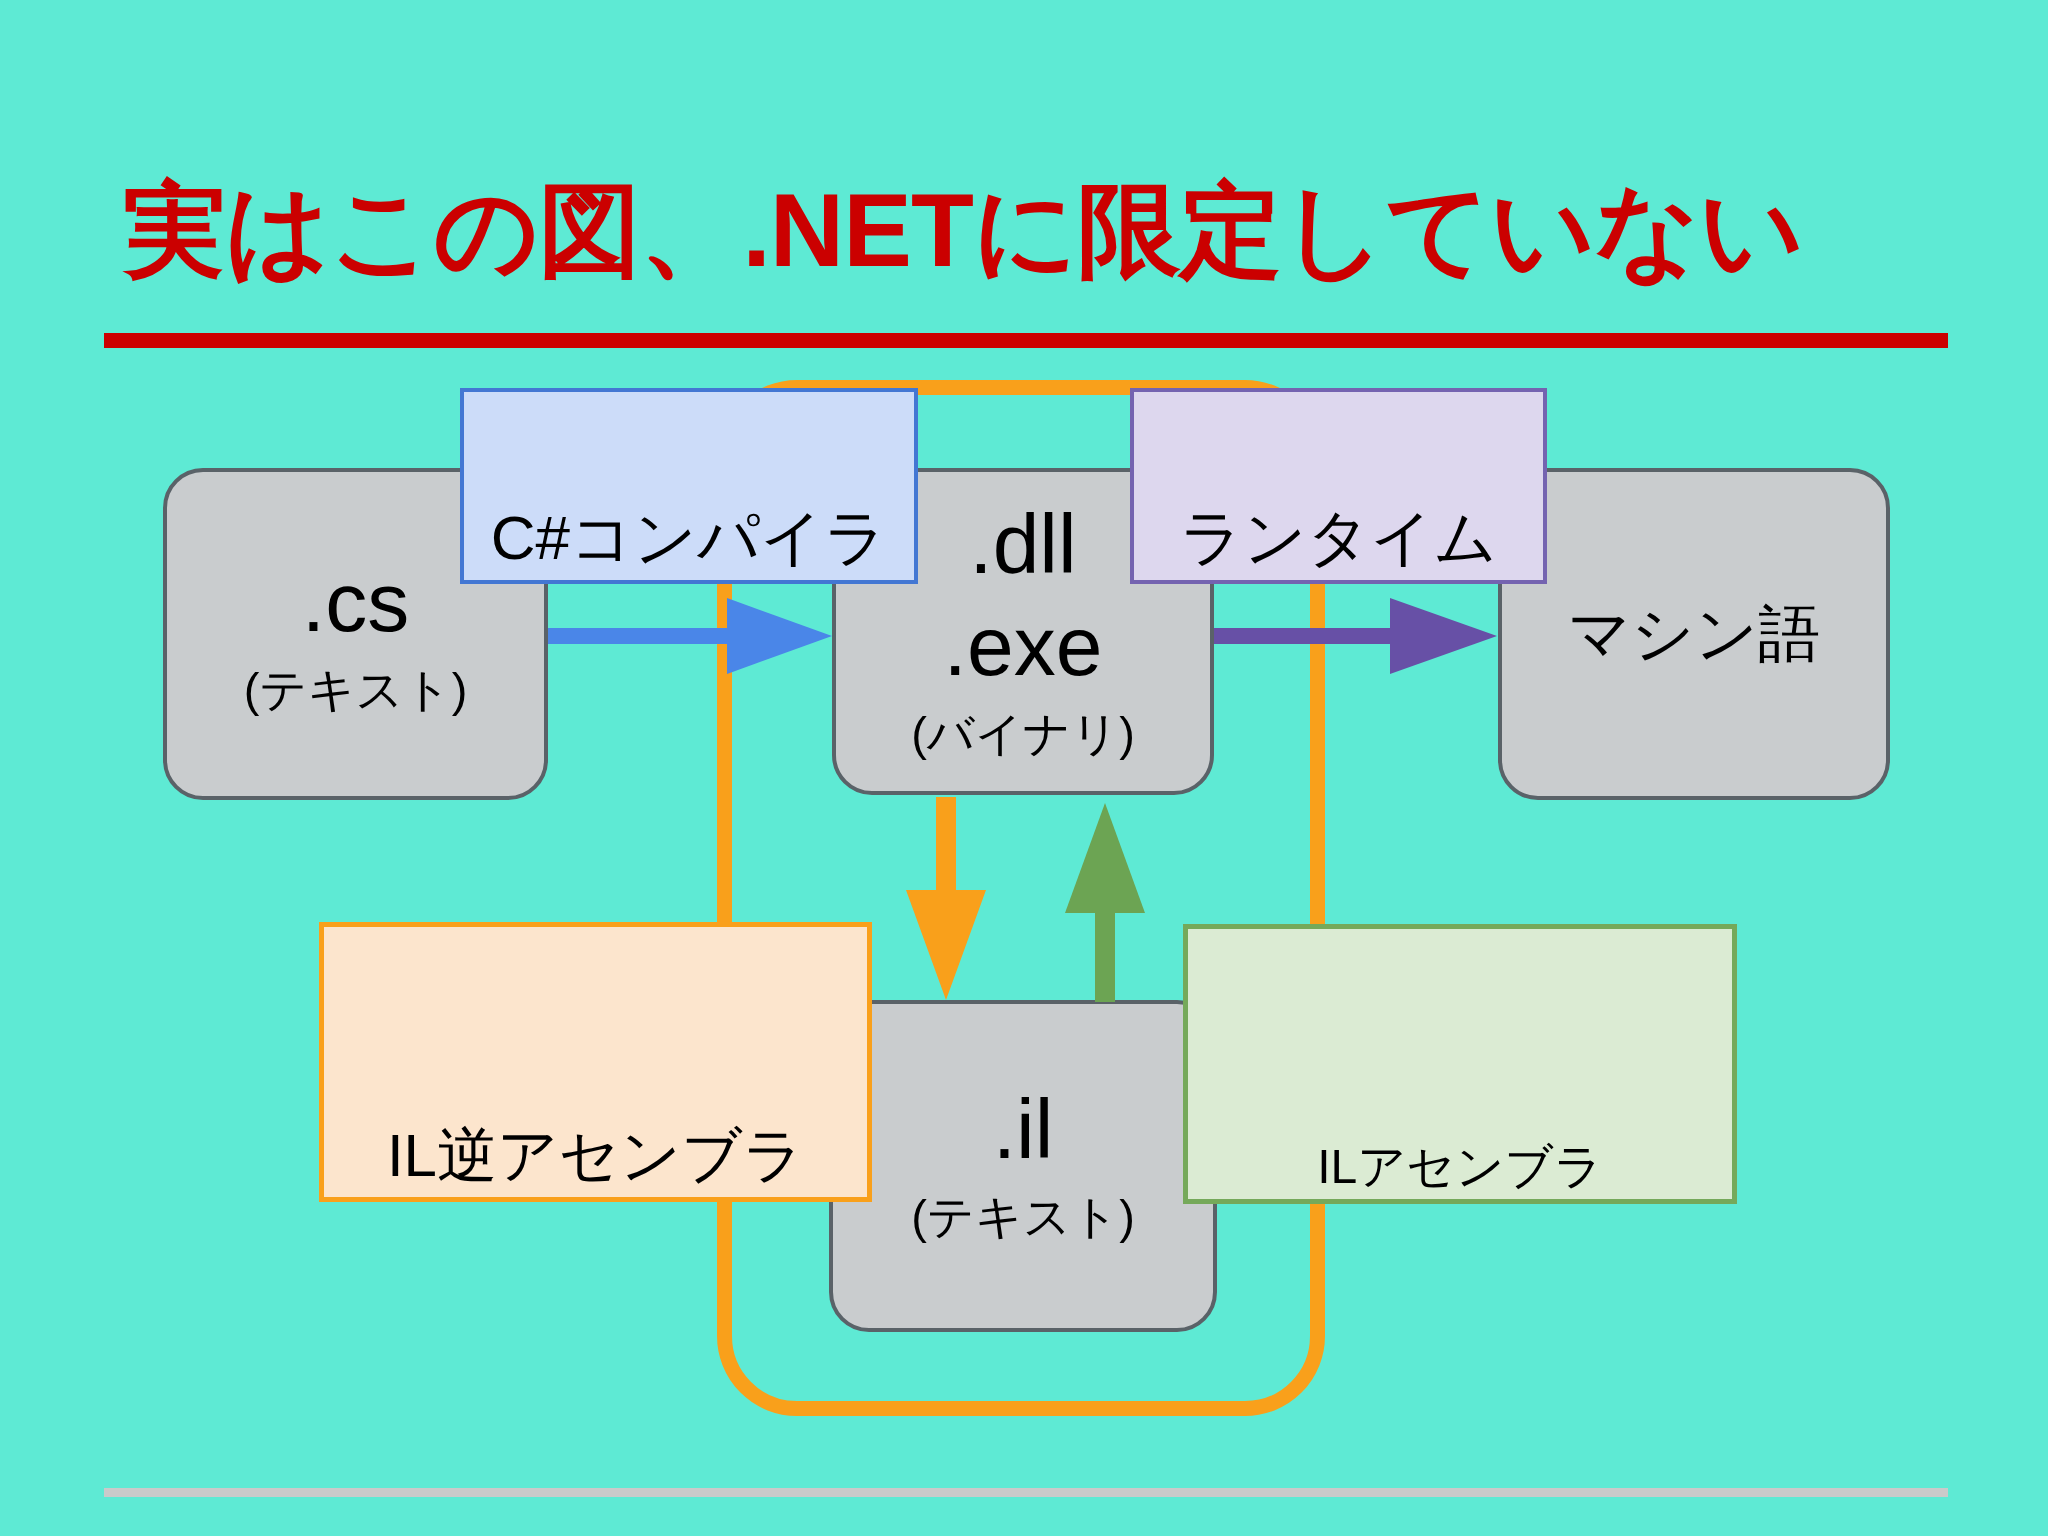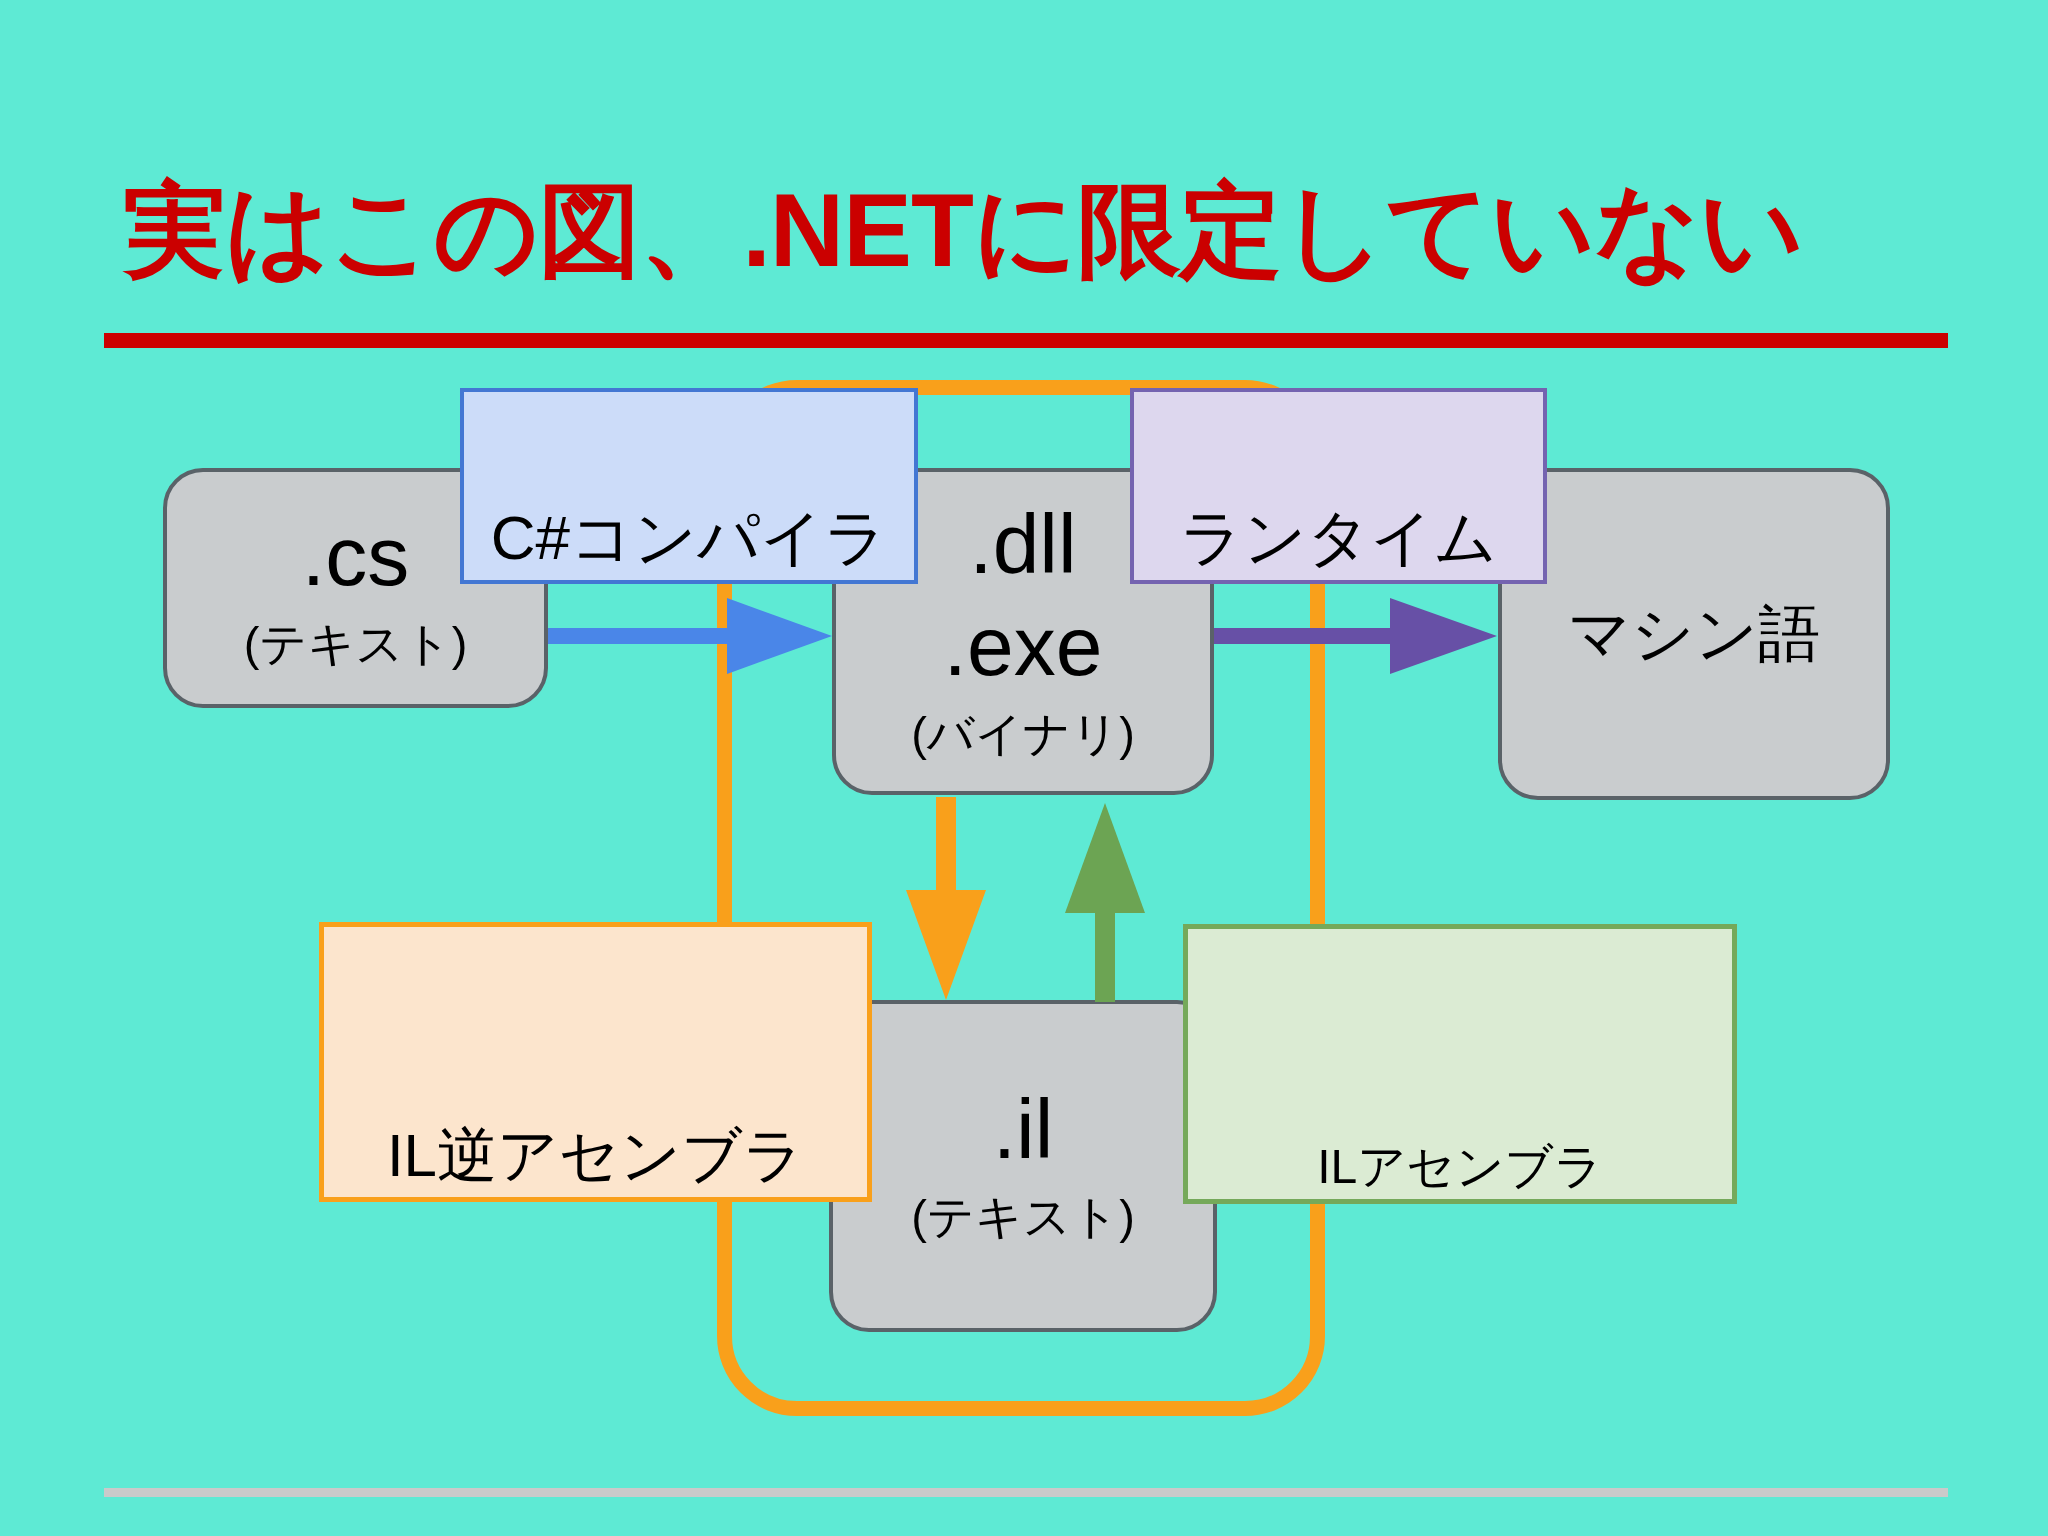--- a/index.html
+++ b/index.html
@@ -12,21 +12,21 @@
               background:var(--divider-red);}
 
   
   .loop{position:absolute;left:717px;top:380px;width:608px;height:1036px;
         border:15px solid var(--loop-orange);border-radius:80px;box-sizing:border-box;z-index:1;}
 
   
   .gnode{position:absolute;background:var(--node-fill);border:4px solid var(--node-border);
          border-radius:40px;box-sizing:border-box;z-index:2;display:flex;flex-direction:column;
          align-items:center;justify-content:center;text-align:center;color:#000;}
-  .node-cs{left:163px;top:468px;width:385px;height:240px;padding-top:10px;}
+  .node-cs{left:163px;top:468px;width:385px;height:332px;padding-top:10px;}
   .node-binary{left:832px;top:468px;width:382px;height:327px;}
   .node-machine{left:1498px;top:468px;width:392px;height:332px;}
   .node-il{left:829px;top:1000px;width:388px;height:332px;}
   .big-label{font-size:84px;line-height:102px;}
   .small-label{font-size:47px;line-height:74px;}
   .mid-label{font-size:62px;line-height:72px;}
 
   
   .tbox{position:absolute;box-sizing:border-box;z-index:4;display:flex;align-items:flex-end;
         justify-content:center;text-align:center;color:#000;font-size:62px;}

